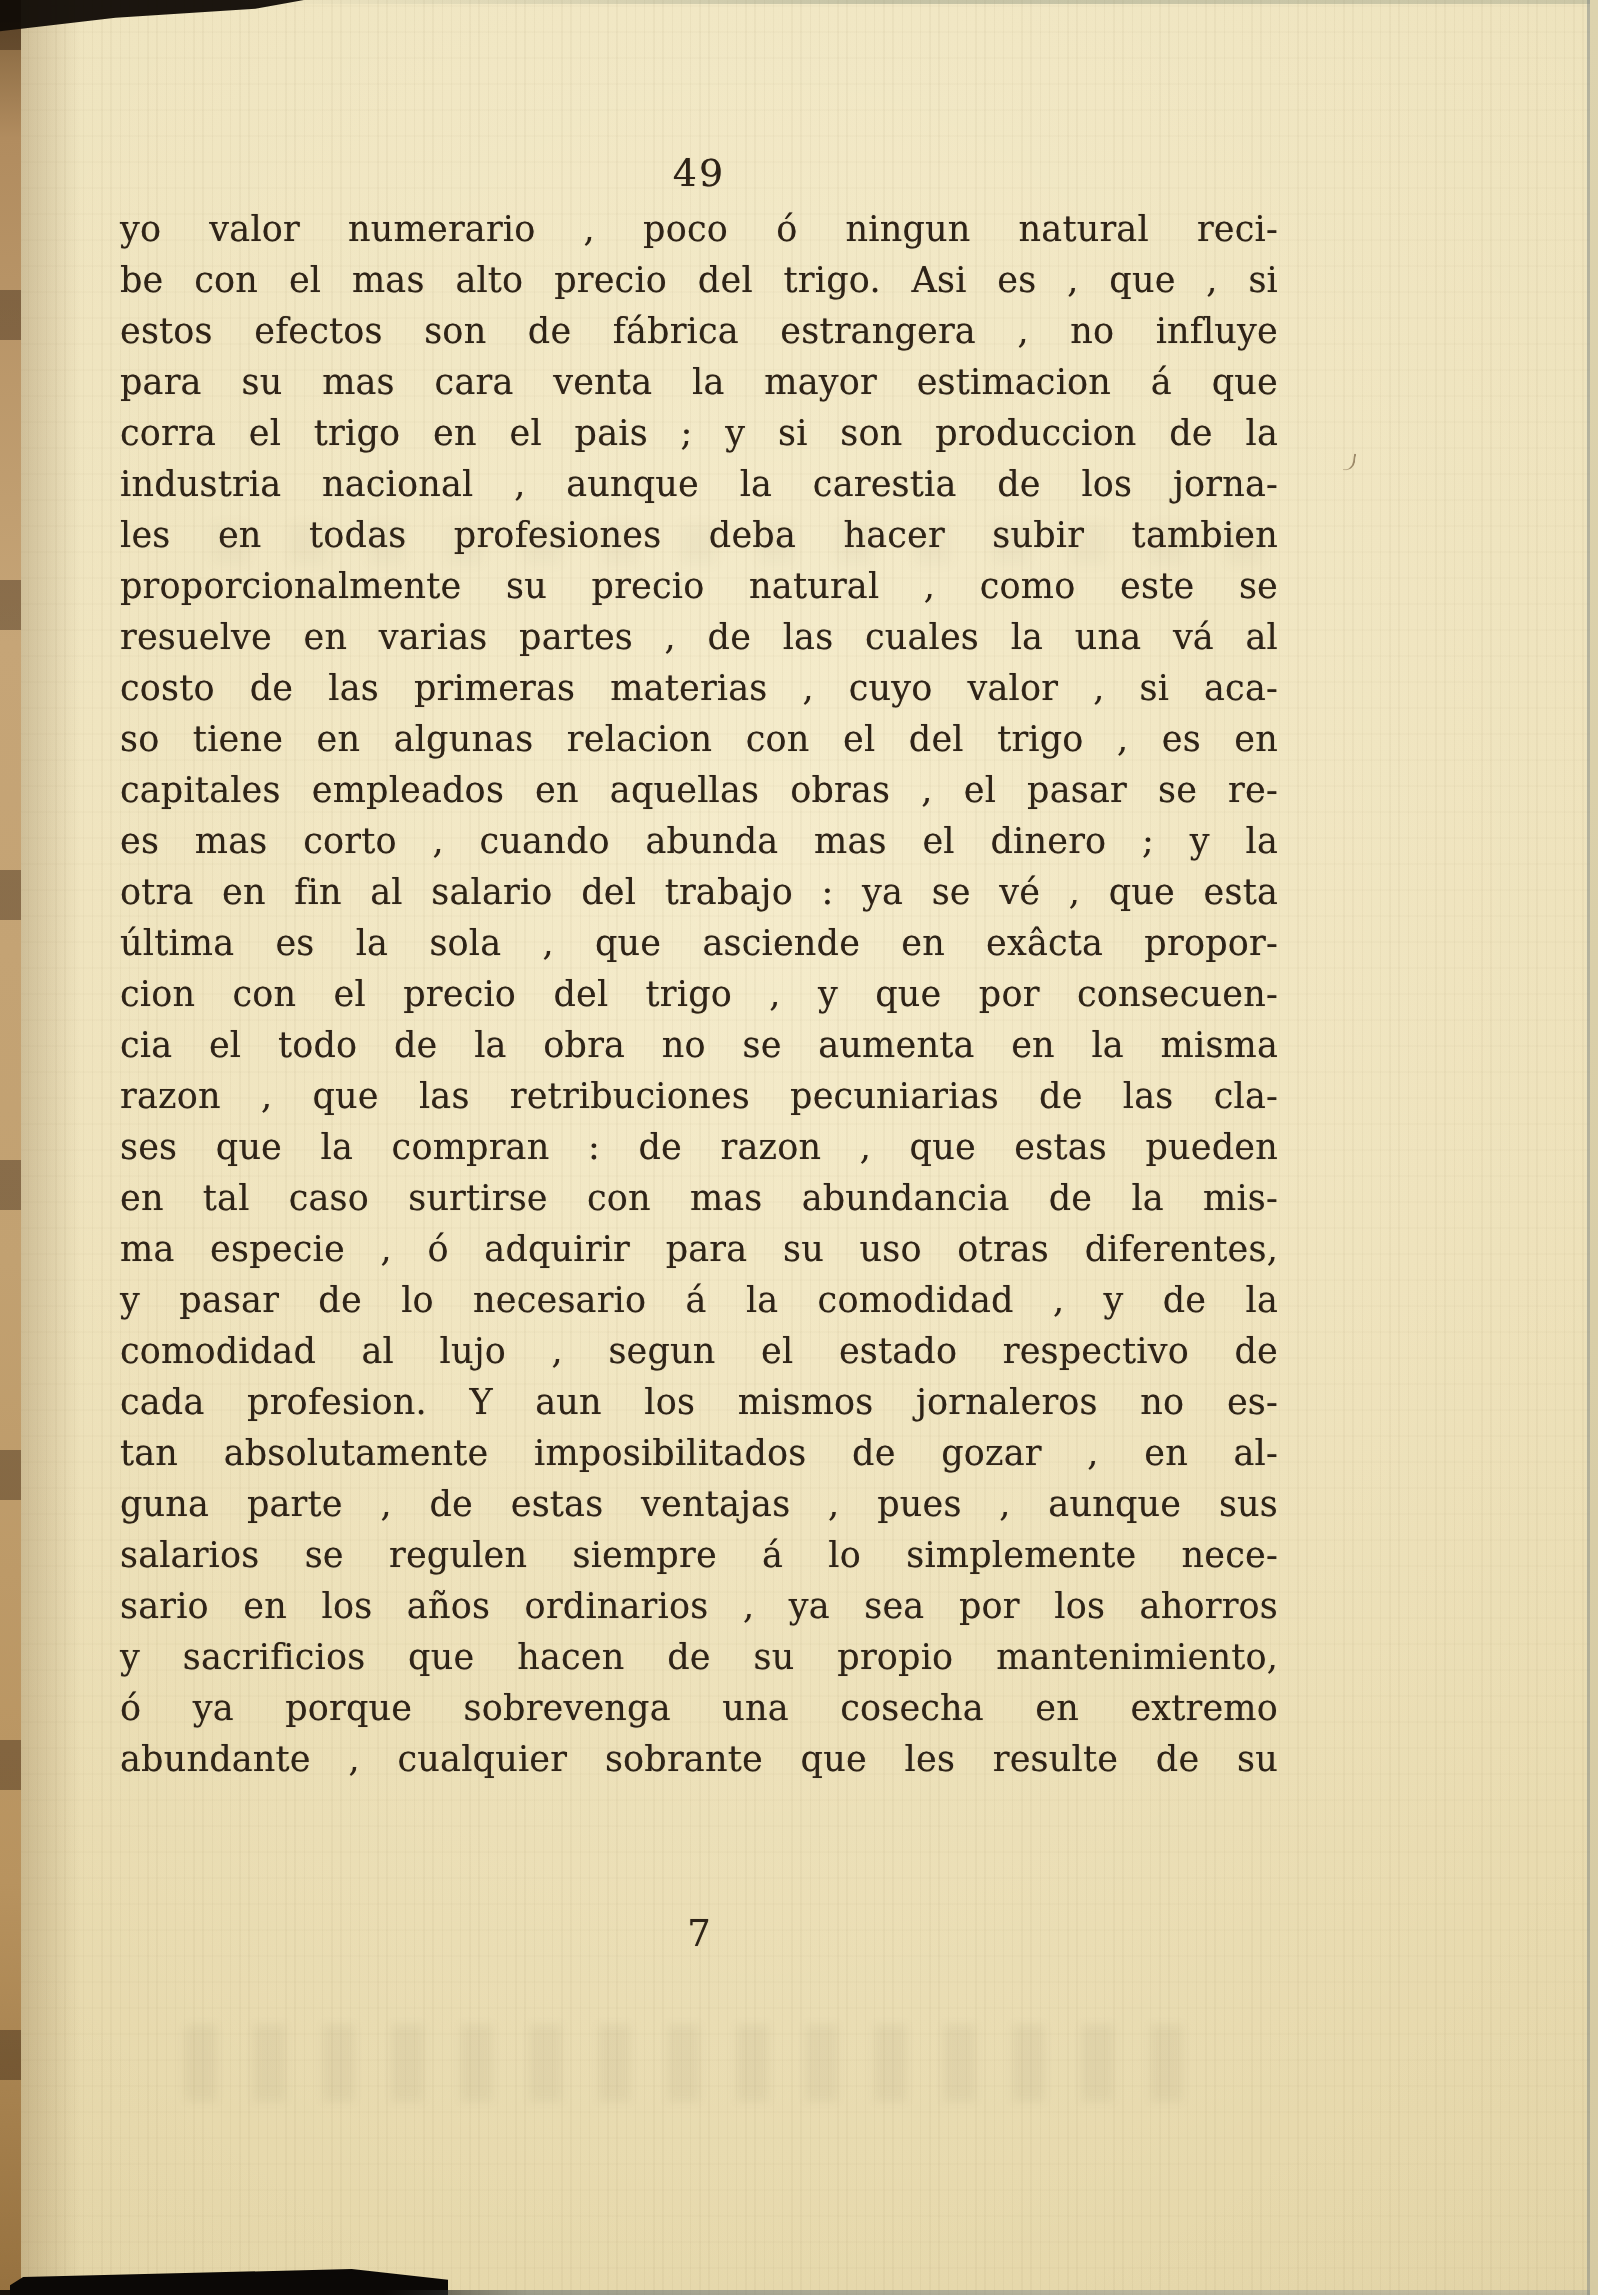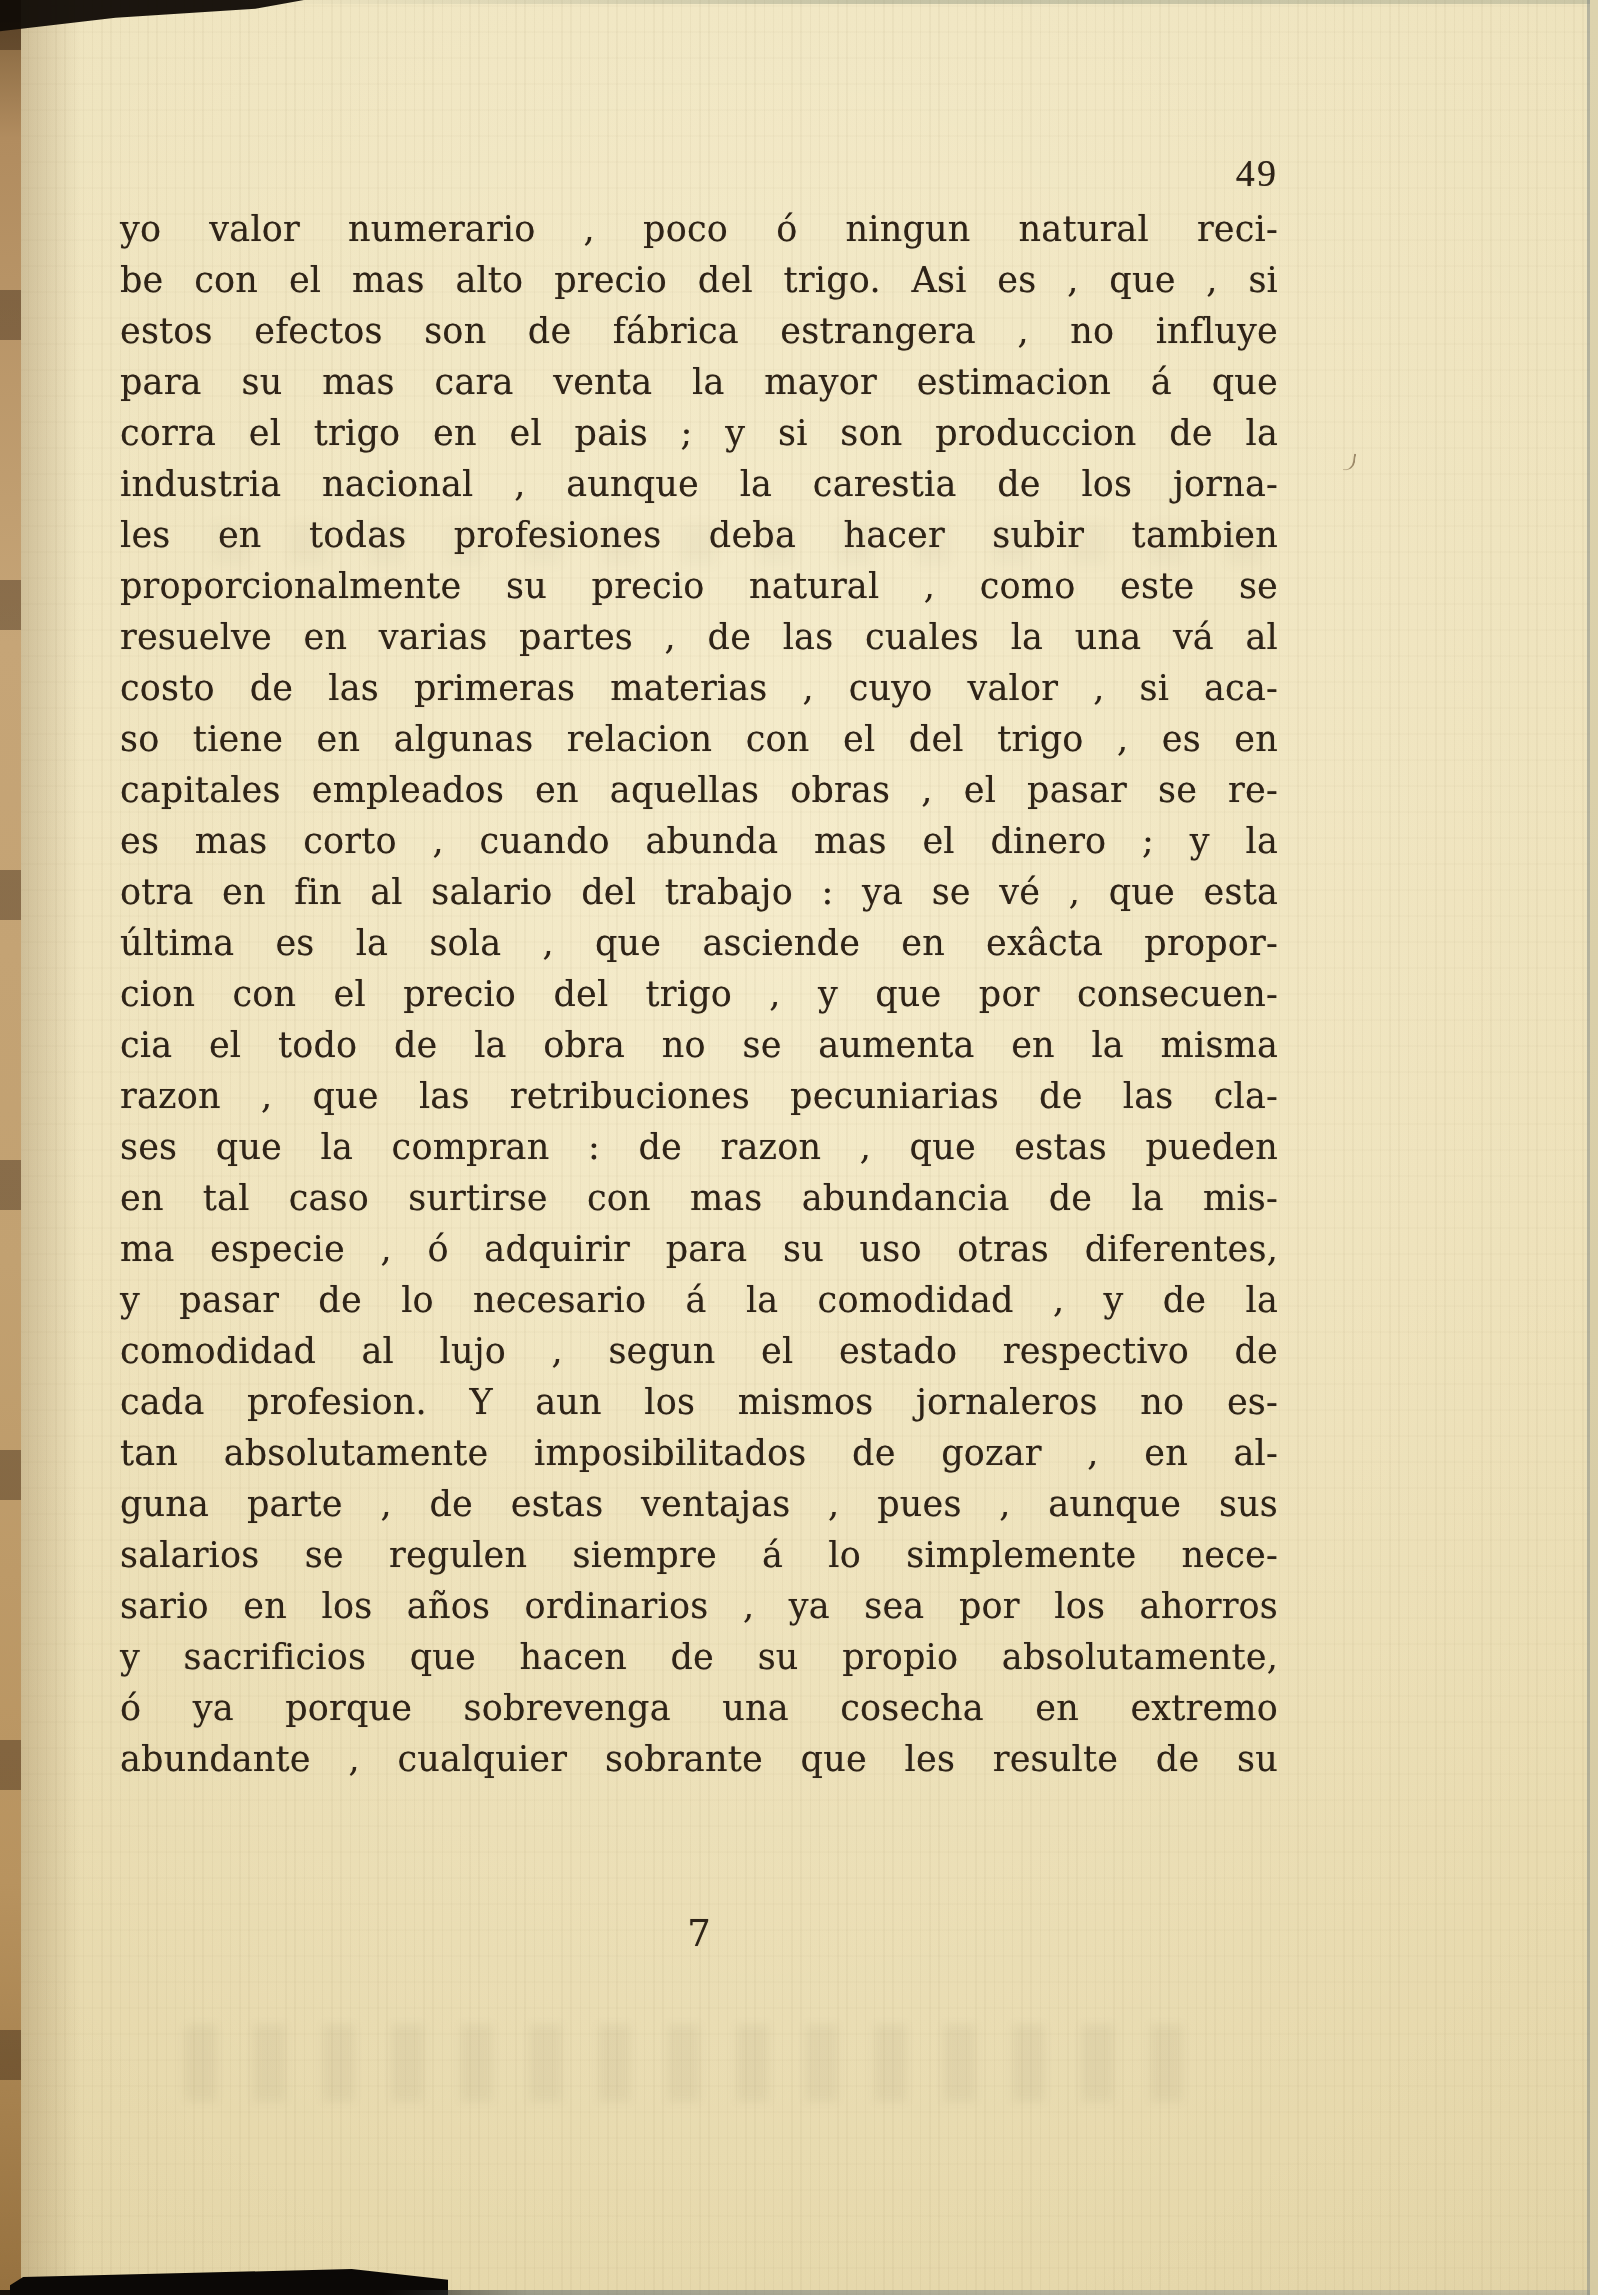--- a/index.html
+++ b/index.html
@@ -85,24 +85,23 @@
   
   .margin-mark {
     position: absolute; left: 1344px; top: 453px; width: 11.3px; height: 18.4px;
     border-right: 2.1px solid rgba(90,65,35,0.55);
     border-bottom: 1.4px solid rgba(90,65,35,0.35);
     border-radius: 0 0 10px 0; transform: rotate(8deg);
   }
 
   .page-number {
     position: absolute; left: 120px; top: 151px; width: 1158px;
-    text-align: right; font-size: 38px; letter-spacing: 2.1px;
+    text-align: center; font-size: 38px; letter-spacing: 2.1px;
     color: var(--ink);
     text-shadow: 0 0 0.7px rgba(46,35,23,0.55);
-    font-family: Liberation Serif, serif;
   }
   .body-text {
     position: absolute; left: 120px; top: 204px; width: 1158px;
     color: var(--ink); font-size: 35px; letter-spacing: 0.2px;
     text-shadow: 0 0 0.7px rgba(46,35,23,0.5);
   }
   .body-text .line {
     height: 51px; line-height: 51px; white-space: nowrap;
     text-align: justify; -moz-text-align-last: justify; text-align-last: justify;
   }
@@ -153,21 +152,21 @@
       <div class="line">ses que la compran : de razon , que estas pueden</div>
       <div class="line">en tal caso surtirse con mas abundancia de la mis-</div>
       <div class="line">ma especie , ó adquirir para su uso otras diferentes,</div>
       <div class="line">y pasar de lo necesario á la comodidad , y de la</div>
       <div class="line">comodidad al lujo , segun el estado respectivo de</div>
       <div class="line">cada profesion. Y aun los mismos jornaleros no es-</div>
       <div class="line">tan absolutamente imposibilitados de gozar , en al-</div>
       <div class="line">guna parte , de estas ventajas , pues , aunque sus</div>
       <div class="line">salarios se regulen siempre á lo simplemente nece-</div>
       <div class="line">sario en los años ordinarios , ya sea por los ahorros</div>
-      <div class="line">y sacrificios que hacen de su propio absolutamente,</div>
+      <div class="line">y sacrificios que hacen de su propio mantenimiento,</div>
       <div class="line">ó ya porque sobrevenga una cosecha en extremo</div>
       <div class="line">abundante , cualquier sobrante que les resulte de su</div>
     </div>
 
   <div class="signature">7</div>
 
   <div class="bottom-strip"></div>
   <div class="bottom-line"></div>
   <div class="right-line"></div>
   <div class="right-outer"></div>

